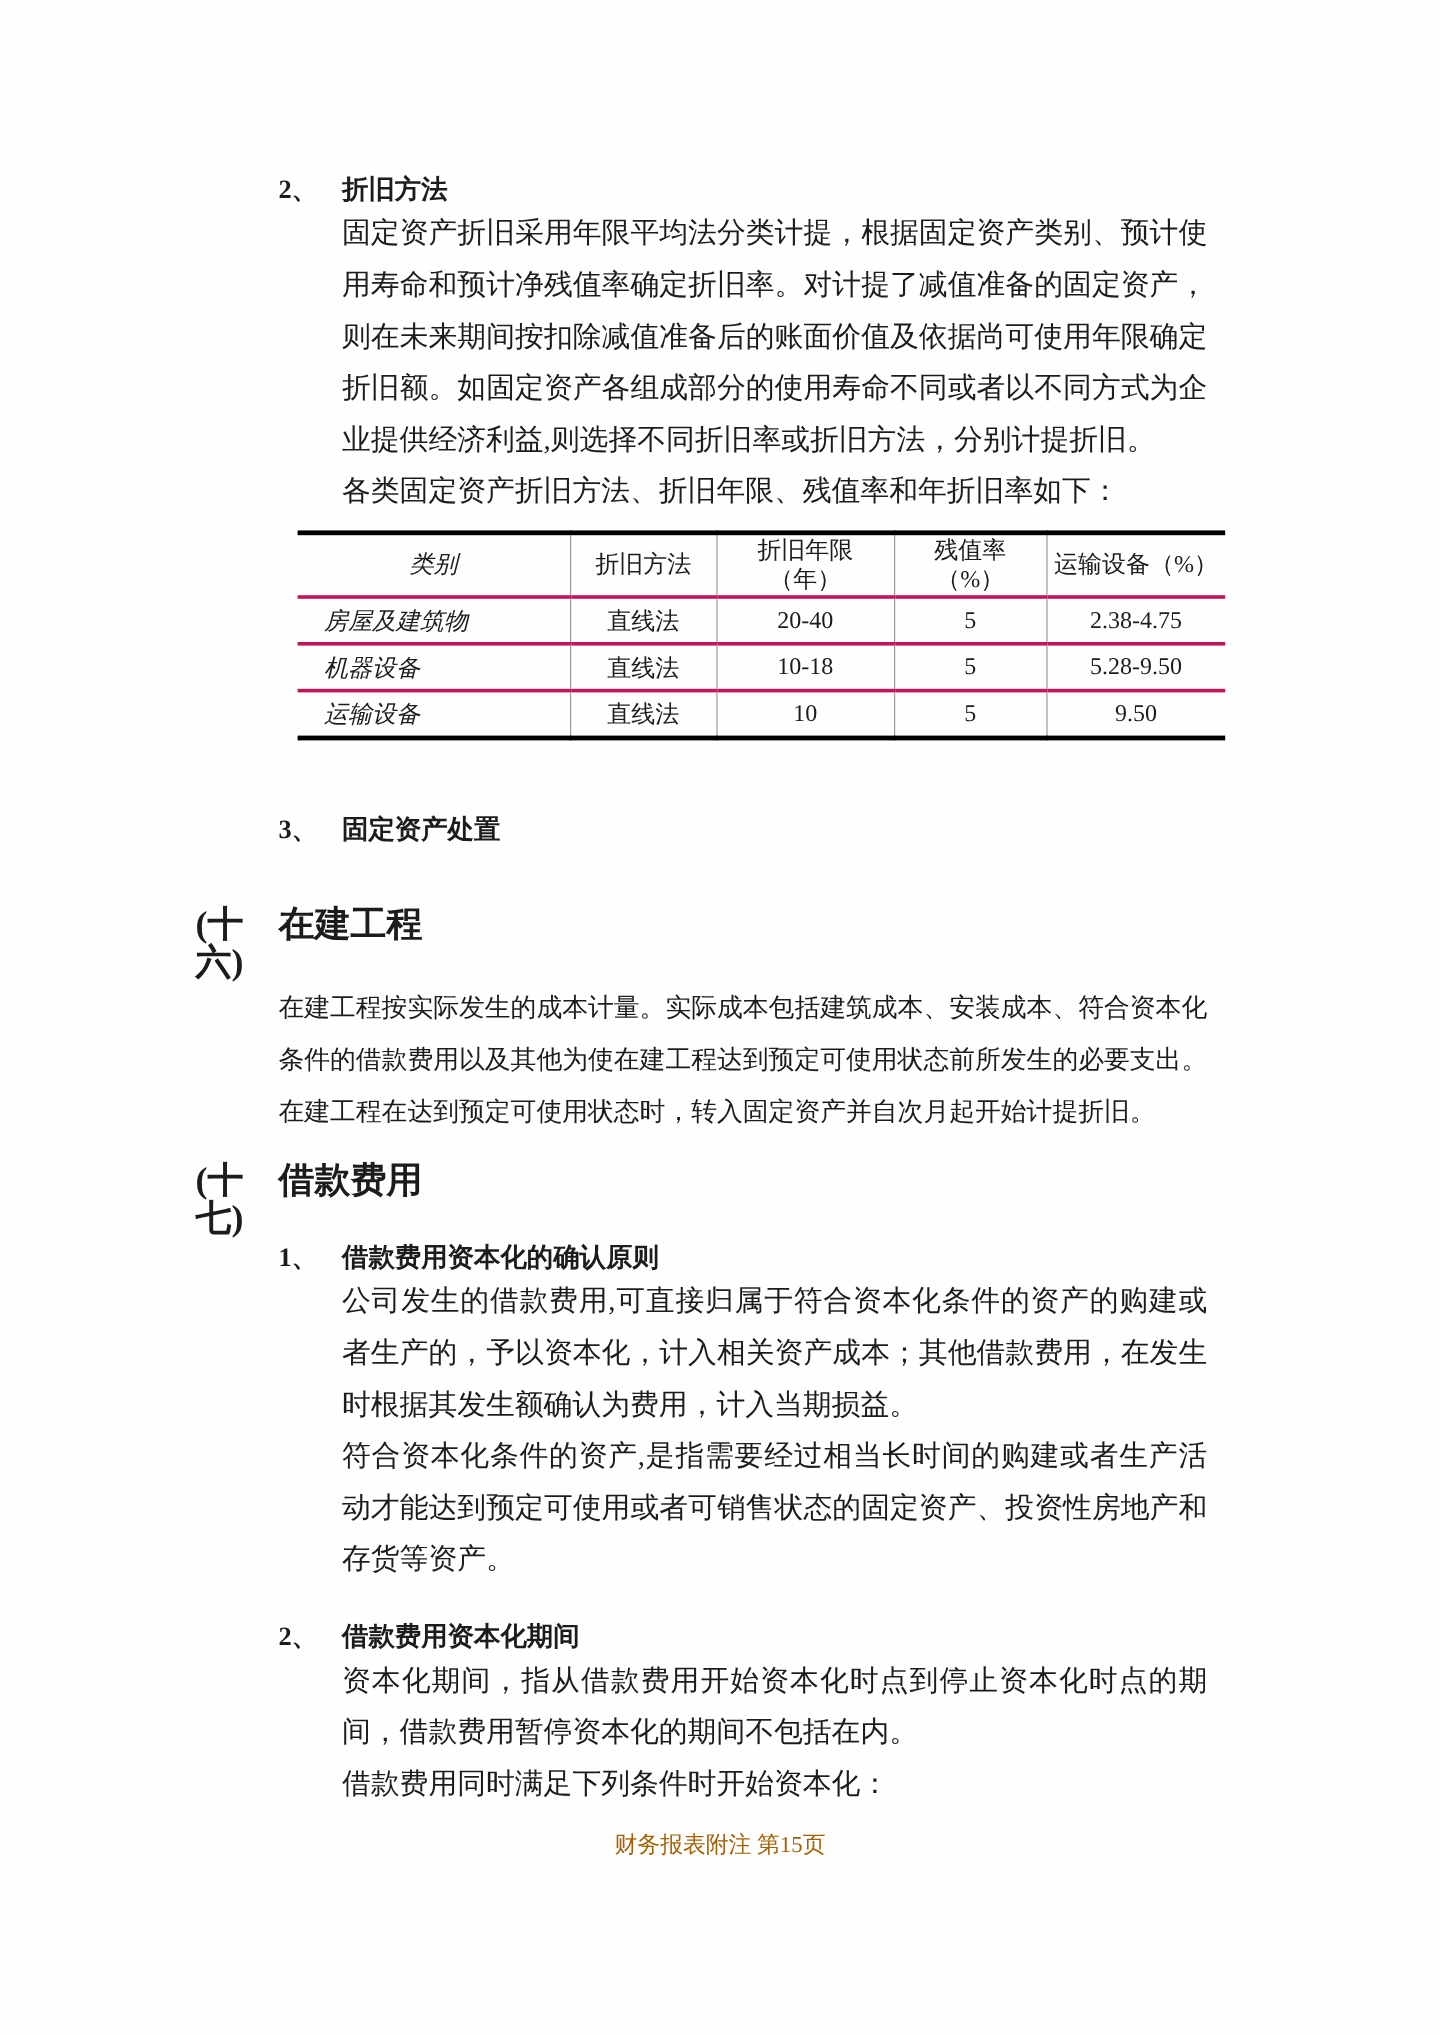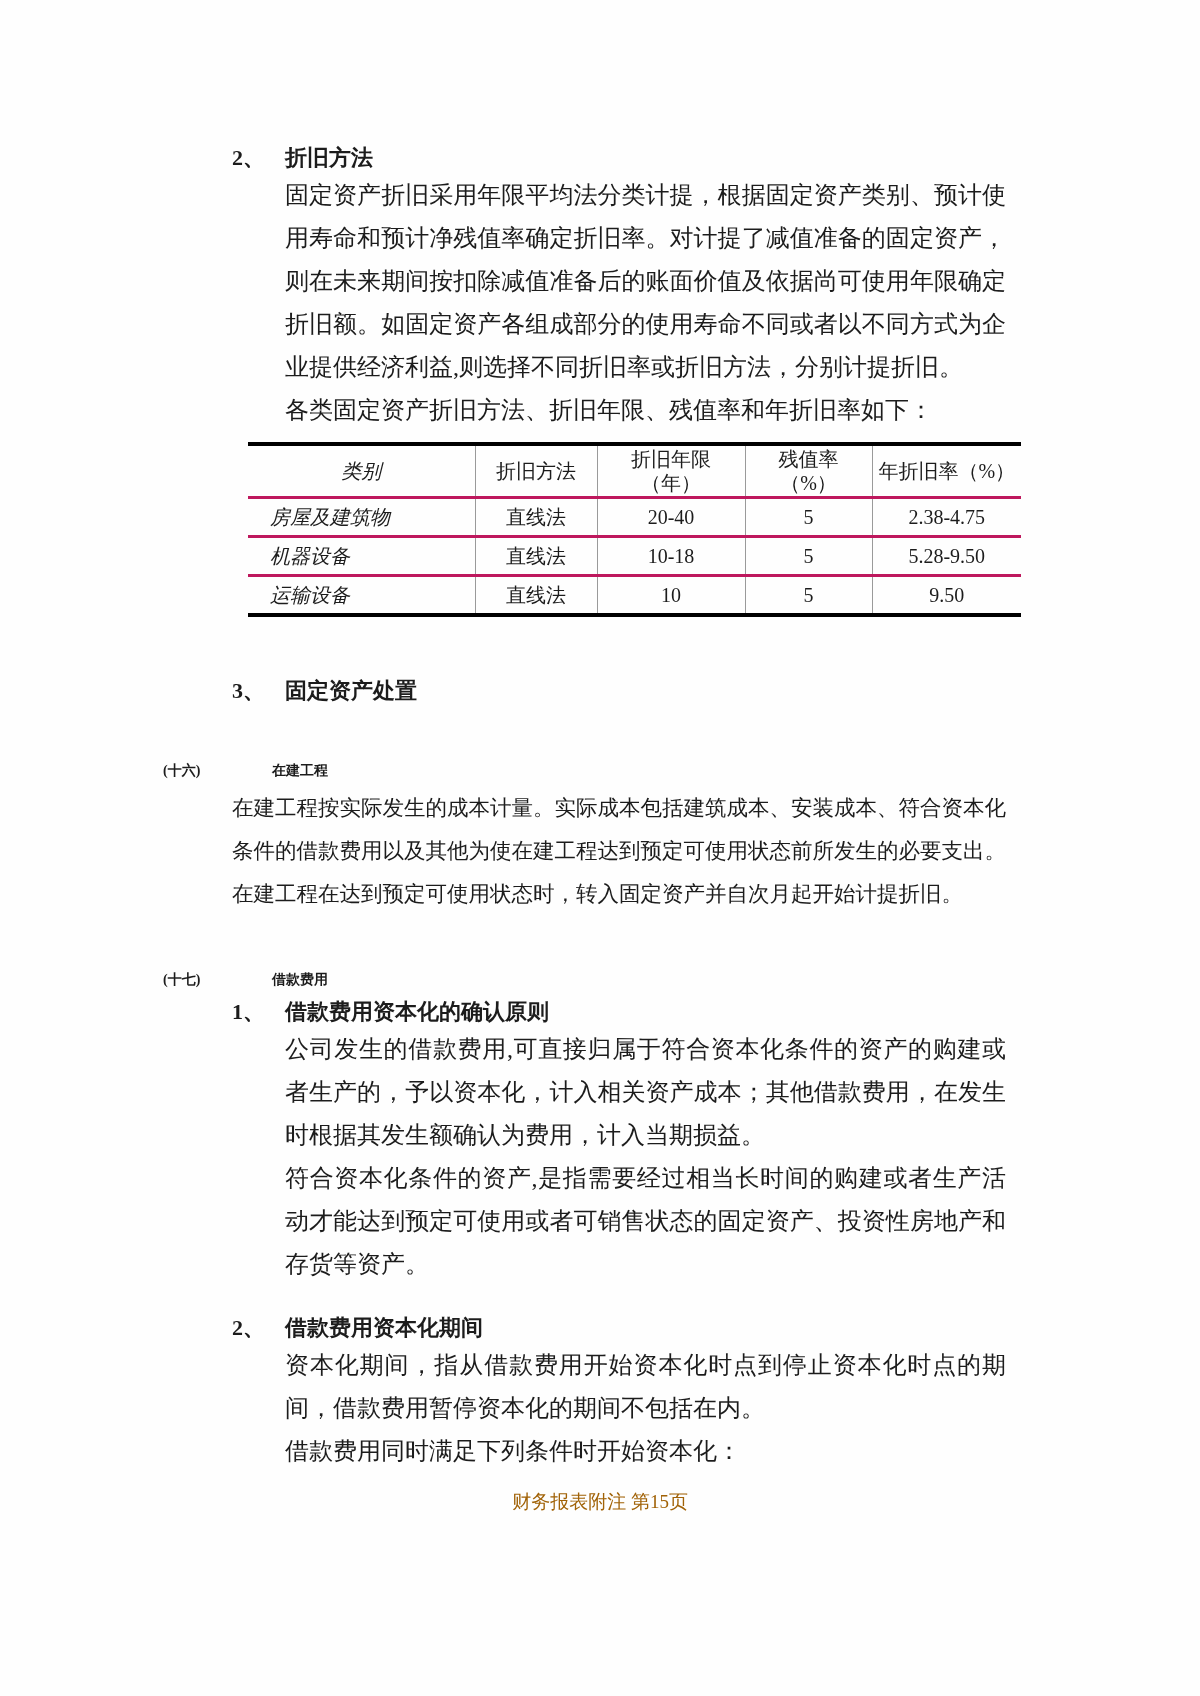--- a/index.html
+++ b/index.html
@@ -21,24 +21,23 @@
     font-size:22px;
     font-weight:bold;
     line-height:32px;
   }
   .h-num .num { width:53px; flex:0 0 53px; }
 
   
   .sec-head {
     display:flex;
     margin:0 0 0 163px;
-    font-size:14px;
+    font-size:30px;
     font-weight:bold;
     line-height:32px;
-    gap:40px;
   }
   .sec-head .num { width:69px; flex:0 0 69px; }
 
   
   .body-para {
     margin:0 0 0 285px;
     width:721px;
     font-size:24px;
     line-height:43px;
     text-align:justify;
@@ -73,21 +72,21 @@
     border-top:3px solid #be185d;
   }
   .dep-table th { border-top:none; height:50px; line-height:24px; }
   .dep-table td { height:36px; }
   .dep-table th:first-child, .dep-table td:first-child { border-left:none;font-style:italic; }
   .dep-table td.cat { text-align:left; padding-left:22px; }
   .dep-table th.wrap2 { white-space:pre-line; }
 
   .spacer-s3   { margin-top:58px; }
   .spacer-s16  { margin-top:48px; }
-  .spacer-s17  { margin-top:48px; }
+  .spacer-s17  { margin-top:20px; }
   .spacer-sub2 { margin-top:26px; }
 
   .footer {
     margin-top:16px;
     text-align:center;
     font-size:19px;
     color:#a16207;
     line-height:26px;
   }
 </style>
@@ -112,21 +111,21 @@
         <col style="width:127px">
         <col style="width:149px">
     </colgroup>
     <thead>
       <tr>
         <th>类别</th>
         <th>折旧方法</th>
         <th>折旧年限（年）</th>
         <th class="wrap2">残值率
 （%）</th>
-        <th>年折旧率（%）</th>
+        <th>运输设备（%）</th>
       </tr>
     </thead>
     <tbody>
       <tr>
         <td class="cat">房屋及建筑物</td>
         <td>直线法</td>
         <td>20-40</td>
         <td>5</td>
         <td>2.38-4.75</td>
       </tr>

